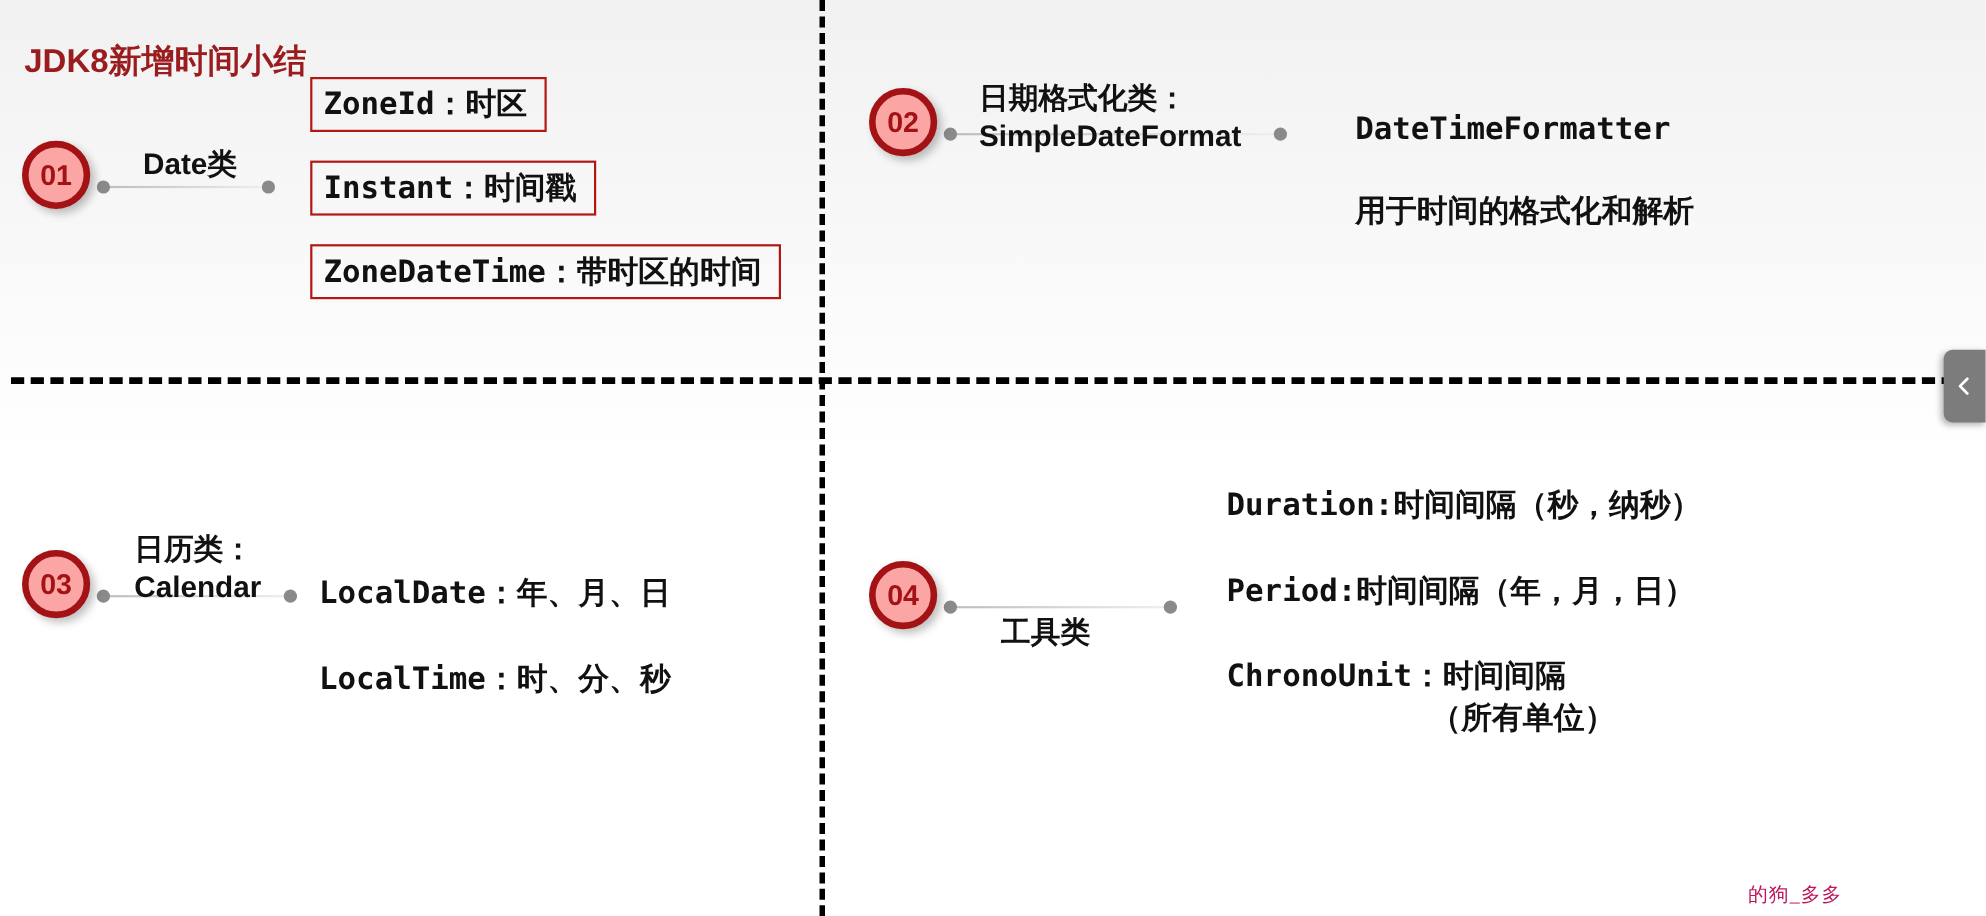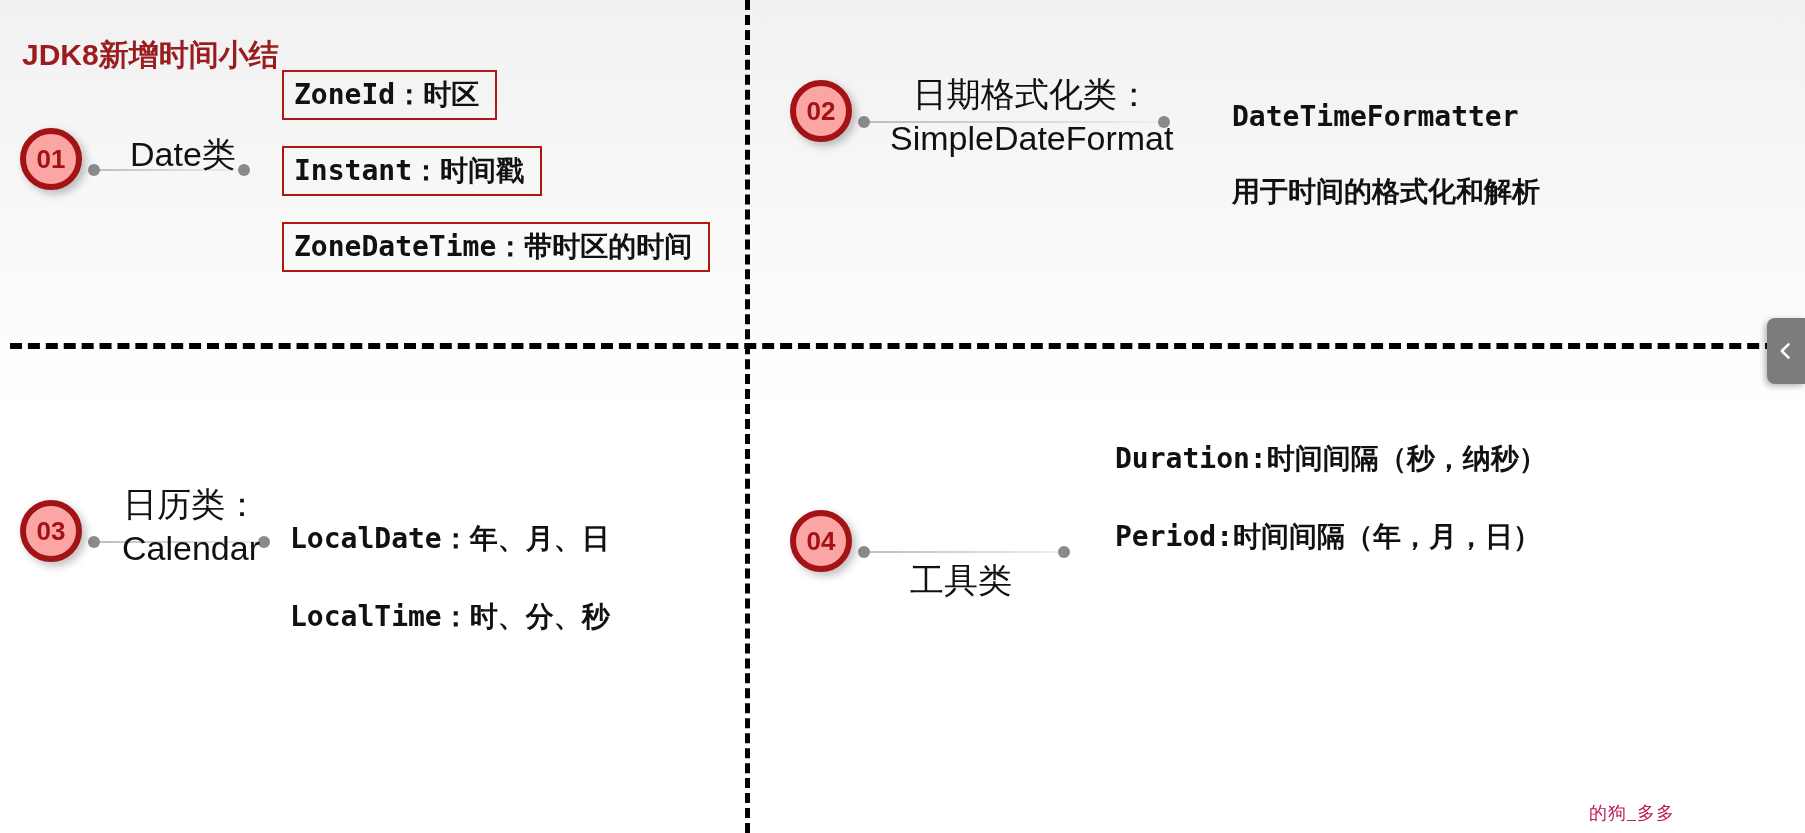--- a/index.html
+++ b/index.html
@@ -65,24 +65,23 @@
   .conn .ball-left {
     position:absolute; left:-6px; top:2px;
     width:12px; height:12px; border-radius:50%; background:#8a8a8a;
   }
   .conn1 { width:150px; }
   .conn2 { width:300px; }
   .conn3 { width:170px; }
   .conn4 { width:200px; }
 
   .label {
-    font-weight:400; font-size:34px; line-height:1.3;
+    font-weight:700; font-size:27px; line-height:1.3;
     margin-left:10px; margin-top:0px;
     white-space:pre;
-    text-align:center;
   }
   .q1 .label { margin-top:-6px; }
   .q2 .label { margin-top:-2px; }
   .q3 .label { margin-top:-2px; }
   .q4 .label { margin-top:36px; }
 
   
   .content {
     position:absolute;
     font-size:28px; font-weight:700; font-family:Consolas, "Noto Sans Mono CJK", "Microsoft YaHei", monospace;
@@ -177,20 +176,22 @@
     <div class="badge">04</div>
     <div class="conn conn4">
         <span class="ball-left"></span>
       </div>
     <div class="label" style="position:absolute;left:110px;top:92px;">工具类</div>
   </div>
 </div>
 <div class="content c4">
   <div class="plain-line">Duration:时间间隔（秒，纳秒）</div>
   <div class="plain-line">Period:时间间隔（年，月，日）</div>
+  <div class="plain-line">ChronoUnit：时间间隔
+           （所有单位）</div>
 </div>
 
 <div class="side-tab">
   <svg viewBox="0 0 24 24">
     <path d="M15 4 L7 12 L15 20" stroke="#fff" stroke-width="3" fill="none" stroke-linecap="round" stroke-linejoin="round"></path>
   </svg>
 </div>
 
 <div class="watermark">的狗_多多</div>
 

